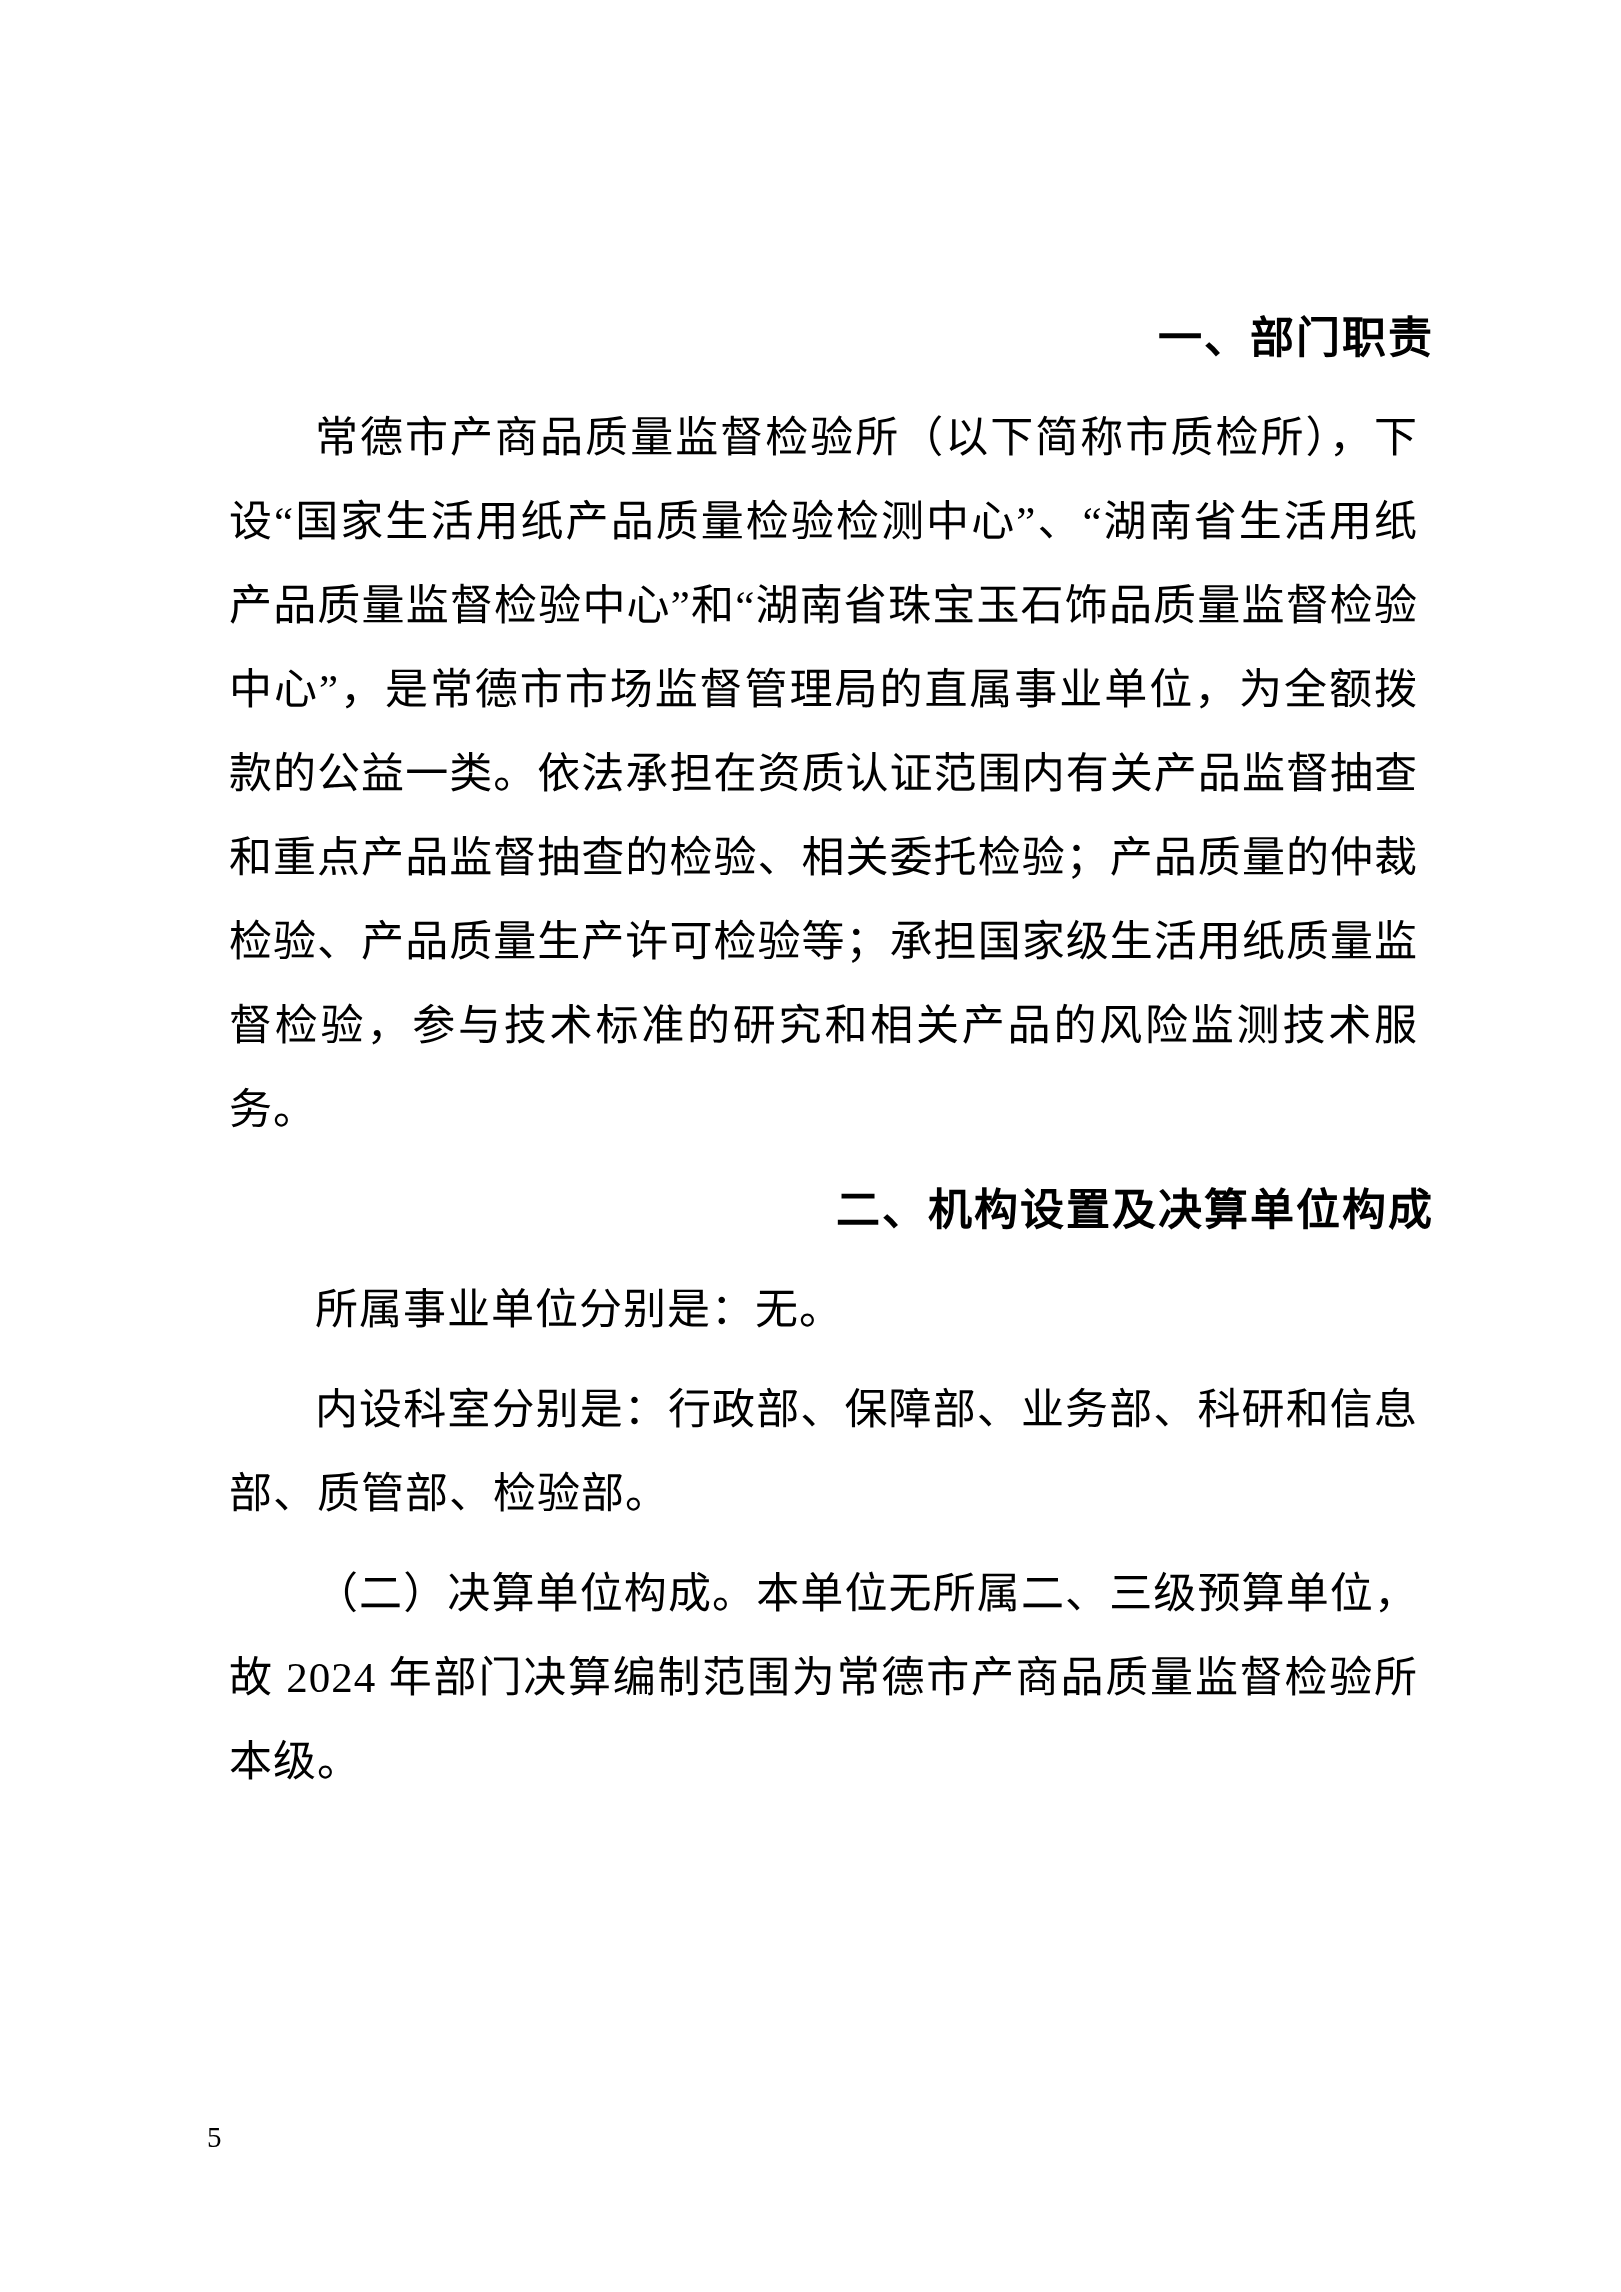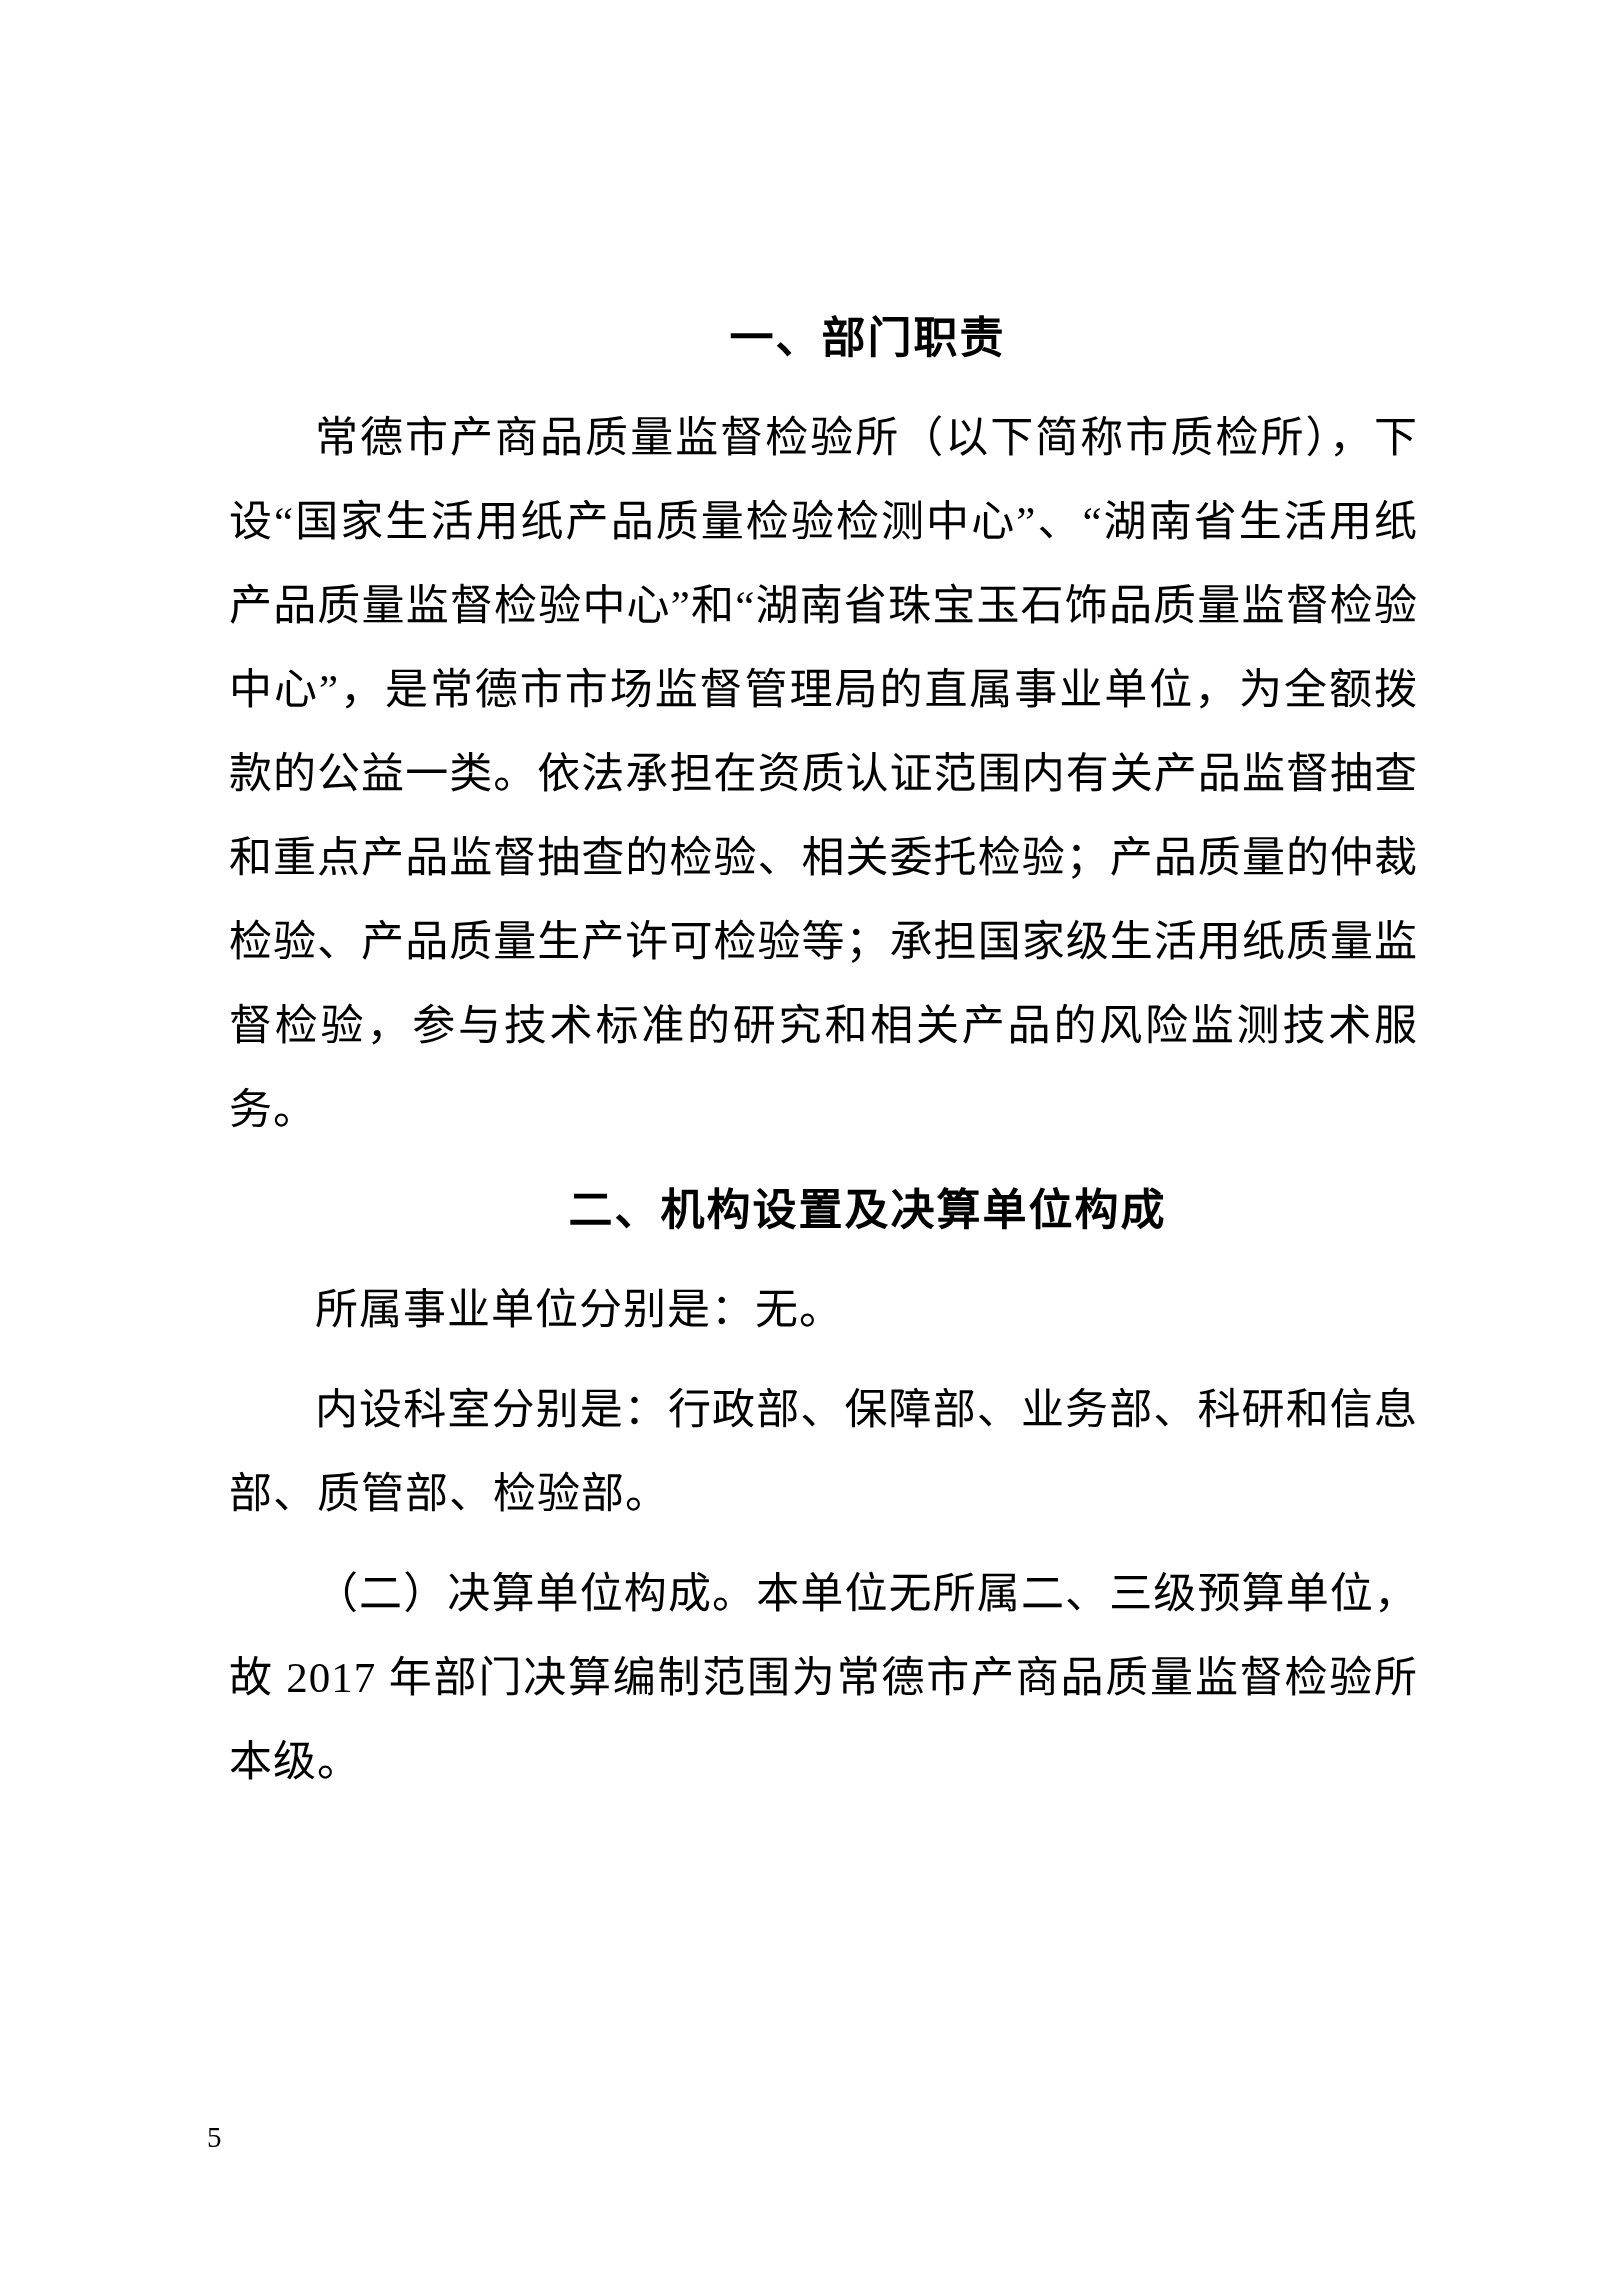--- a/index.html
+++ b/index.html
@@ -28,21 +28,21 @@
     text-justify: inter-ideograph;
     letter-spacing: 1px;
   }
   .doc-heading {
     margin: 0;
     font-family: "Liberation Sans", "DejaVu Sans", sans-serif;
     font-weight: bold;
     font-size: 44px;
     line-height: 84px;
     text-indent: 2em;
-    text-align: center;
+    text-align: right;
     letter-spacing: 2px;
   }
   .doc-para {
     margin: 16px;
     text-indent: 2em;
   }
   .page-number {
     position: absolute;
     left: 207px;
     top: 2120px;
@@ -63,20 +63,20 @@
 
     <p class="doc-para">常德市产商品质量监督检验所（以下简称市质检所），下设“国家生活用纸产品质量检验检测中心”、“湖南省生活用纸产品质量监督检验中心”和“湖南省珠宝玉石饰品质量监督检验中心”，是常德市市场监督管理局的直属事业单位，为全额拨款的公益一类。依法承担在资质认证范围内有关产品监督抽查和重点产品监督抽查的检验、相关委托检验；产品质量的仲裁检验、产品质量生产许可检验等；承担国家级生活用纸质量监督检验，参与技术标准的研究和相关产品的风险监测技术服务。</p>
 
     <h1 class="doc-heading">二、机构设置及决算单位构成</h1>
 
 
     <p class="doc-para">所属事业单位分别是：无。</p>
 
     <p class="doc-para">内设科室分别是：行政部、保障部、业务部、科研和信息部、质管部、检验部。</p>
 
-    <p class="doc-para">（二）决算单位构成。本单位无所属二、三级预算单位，故 2017 年部门决算编制范围为常德市产商品质量监督检验所本级。</p>
+    <p class="doc-para">（二）决算单位构成。本单位无所属二、三级预算单位，故 2024 年部门决算编制范围为常德市产商品质量监督检验所本级。</p>
 
   </div>
 
   <div class="page-number">5</div>
 
 </div>
 
 
 </body></html>

